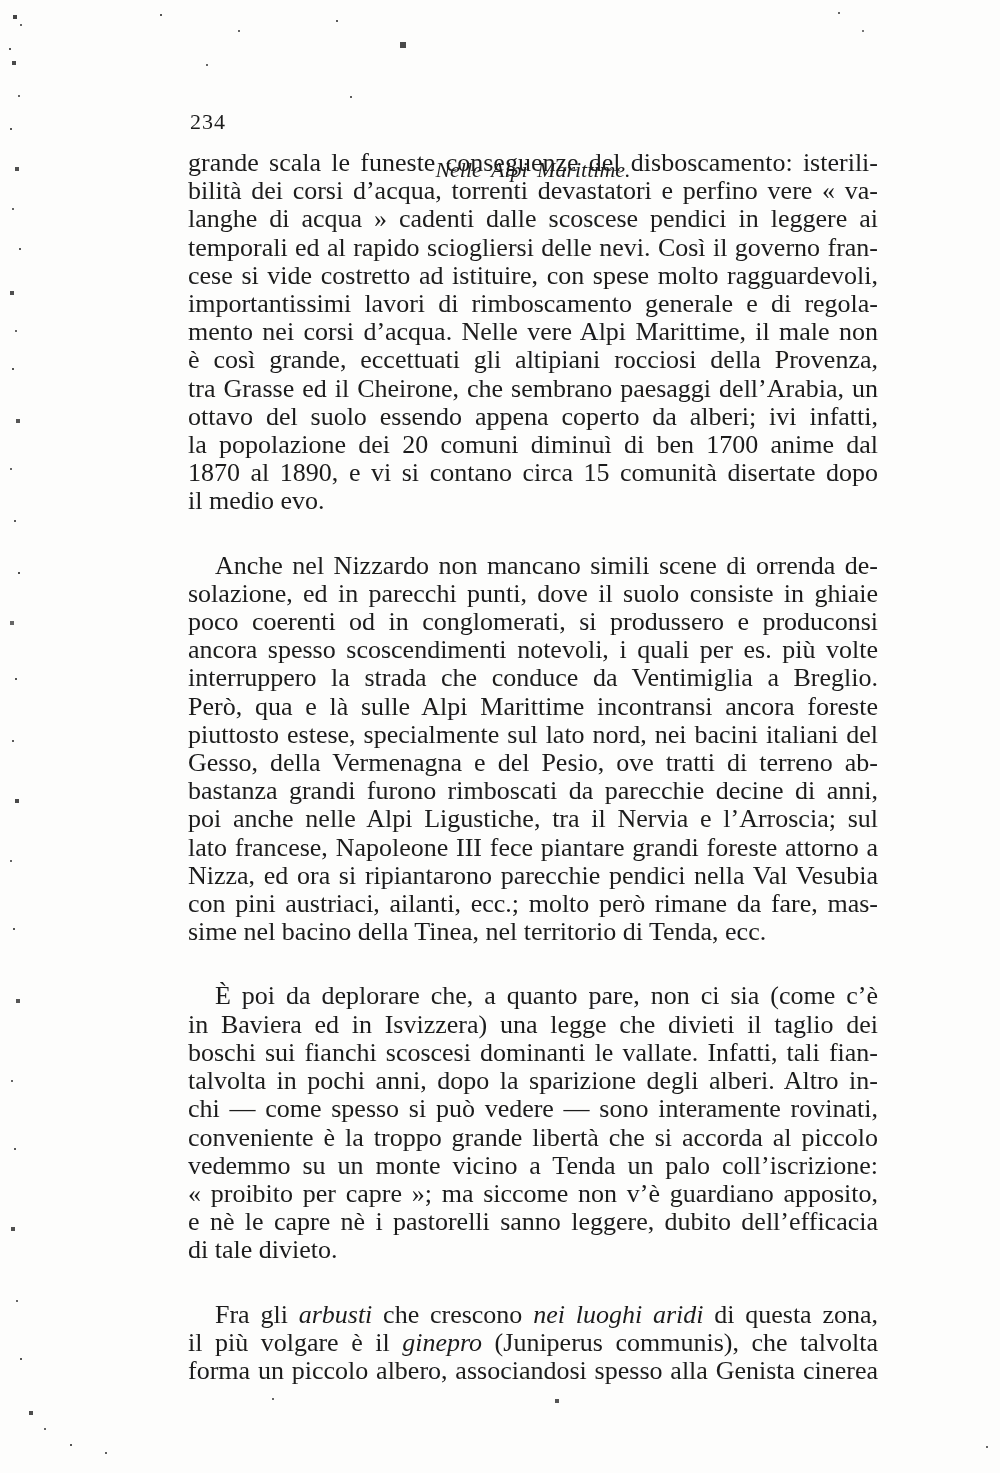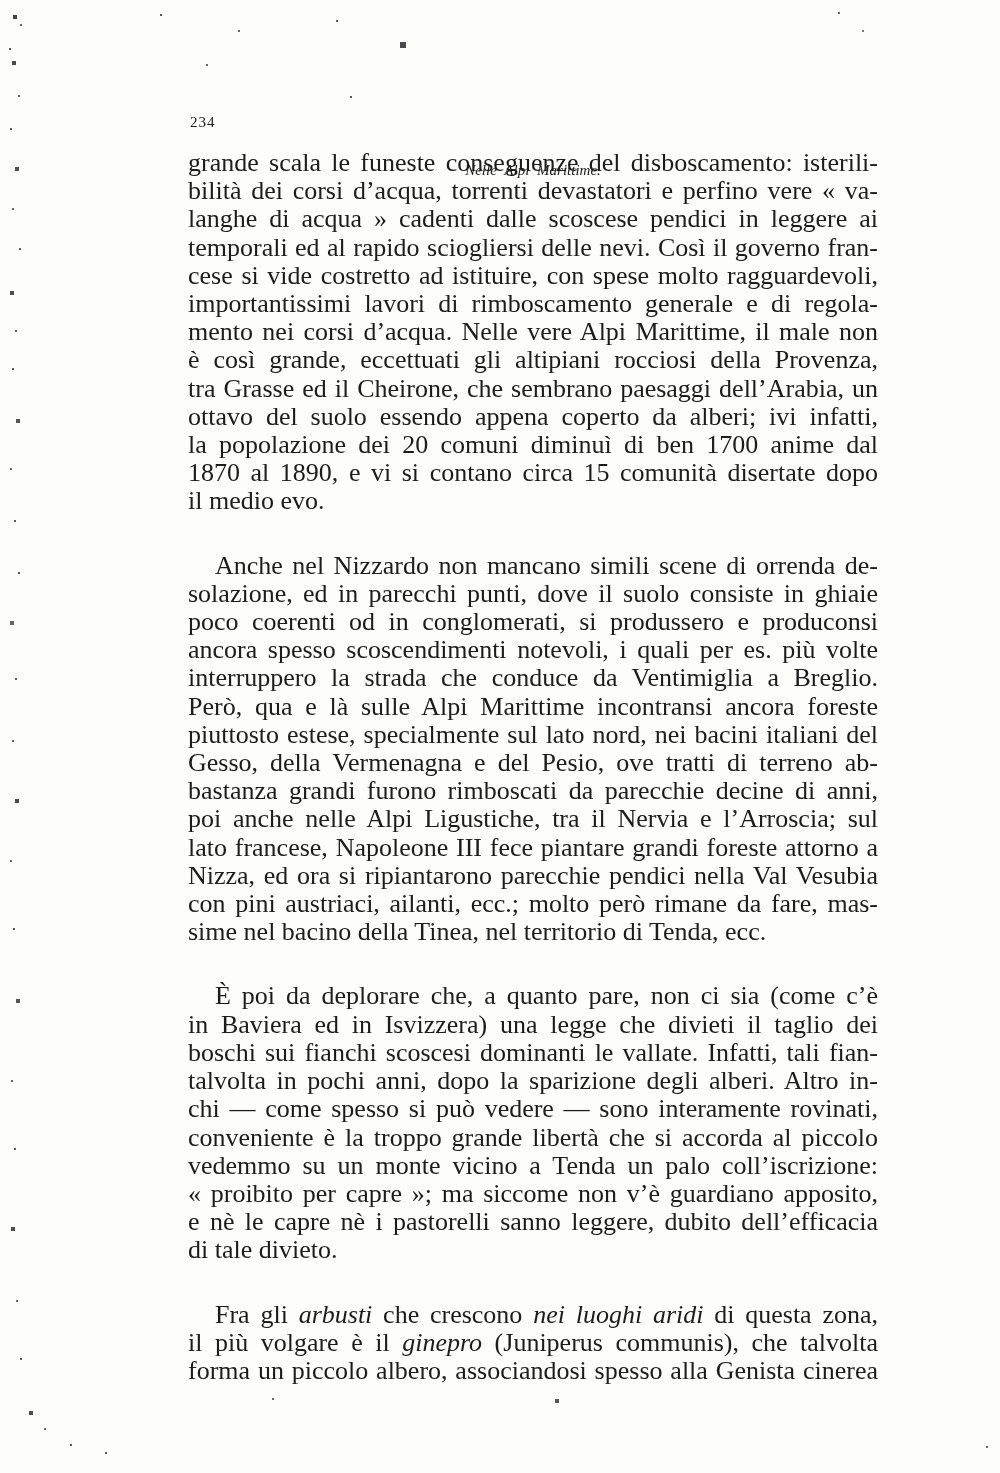--- a/index.html
+++ b/index.html
@@ -38,21 +38,21 @@
       402px 44px 0 2px #4a4a4a, 206px 64px 0 0 #666, 350px 96px 0 0 #5e5e5e,
       838px 12px 0 0 #666, 862px 30px 0 0 #777,
       272px 1398px 0 0 #666, 556px 1400px 0 1px #555, 986px 1446px 0 0 #666;
   }
   .running-head {
     position: absolute;
     top: 108px;
     left: 188px;
     width: 690px;
     height: 30px;
-    font-size: 15px;
+    font-size: 22px;
     line-height: 28px;
   }
   .page-num {
     position: absolute;
     left: 2px;
     top: 0;
     letter-spacing: 1px;
   }
   .running-title {
     display: block;

